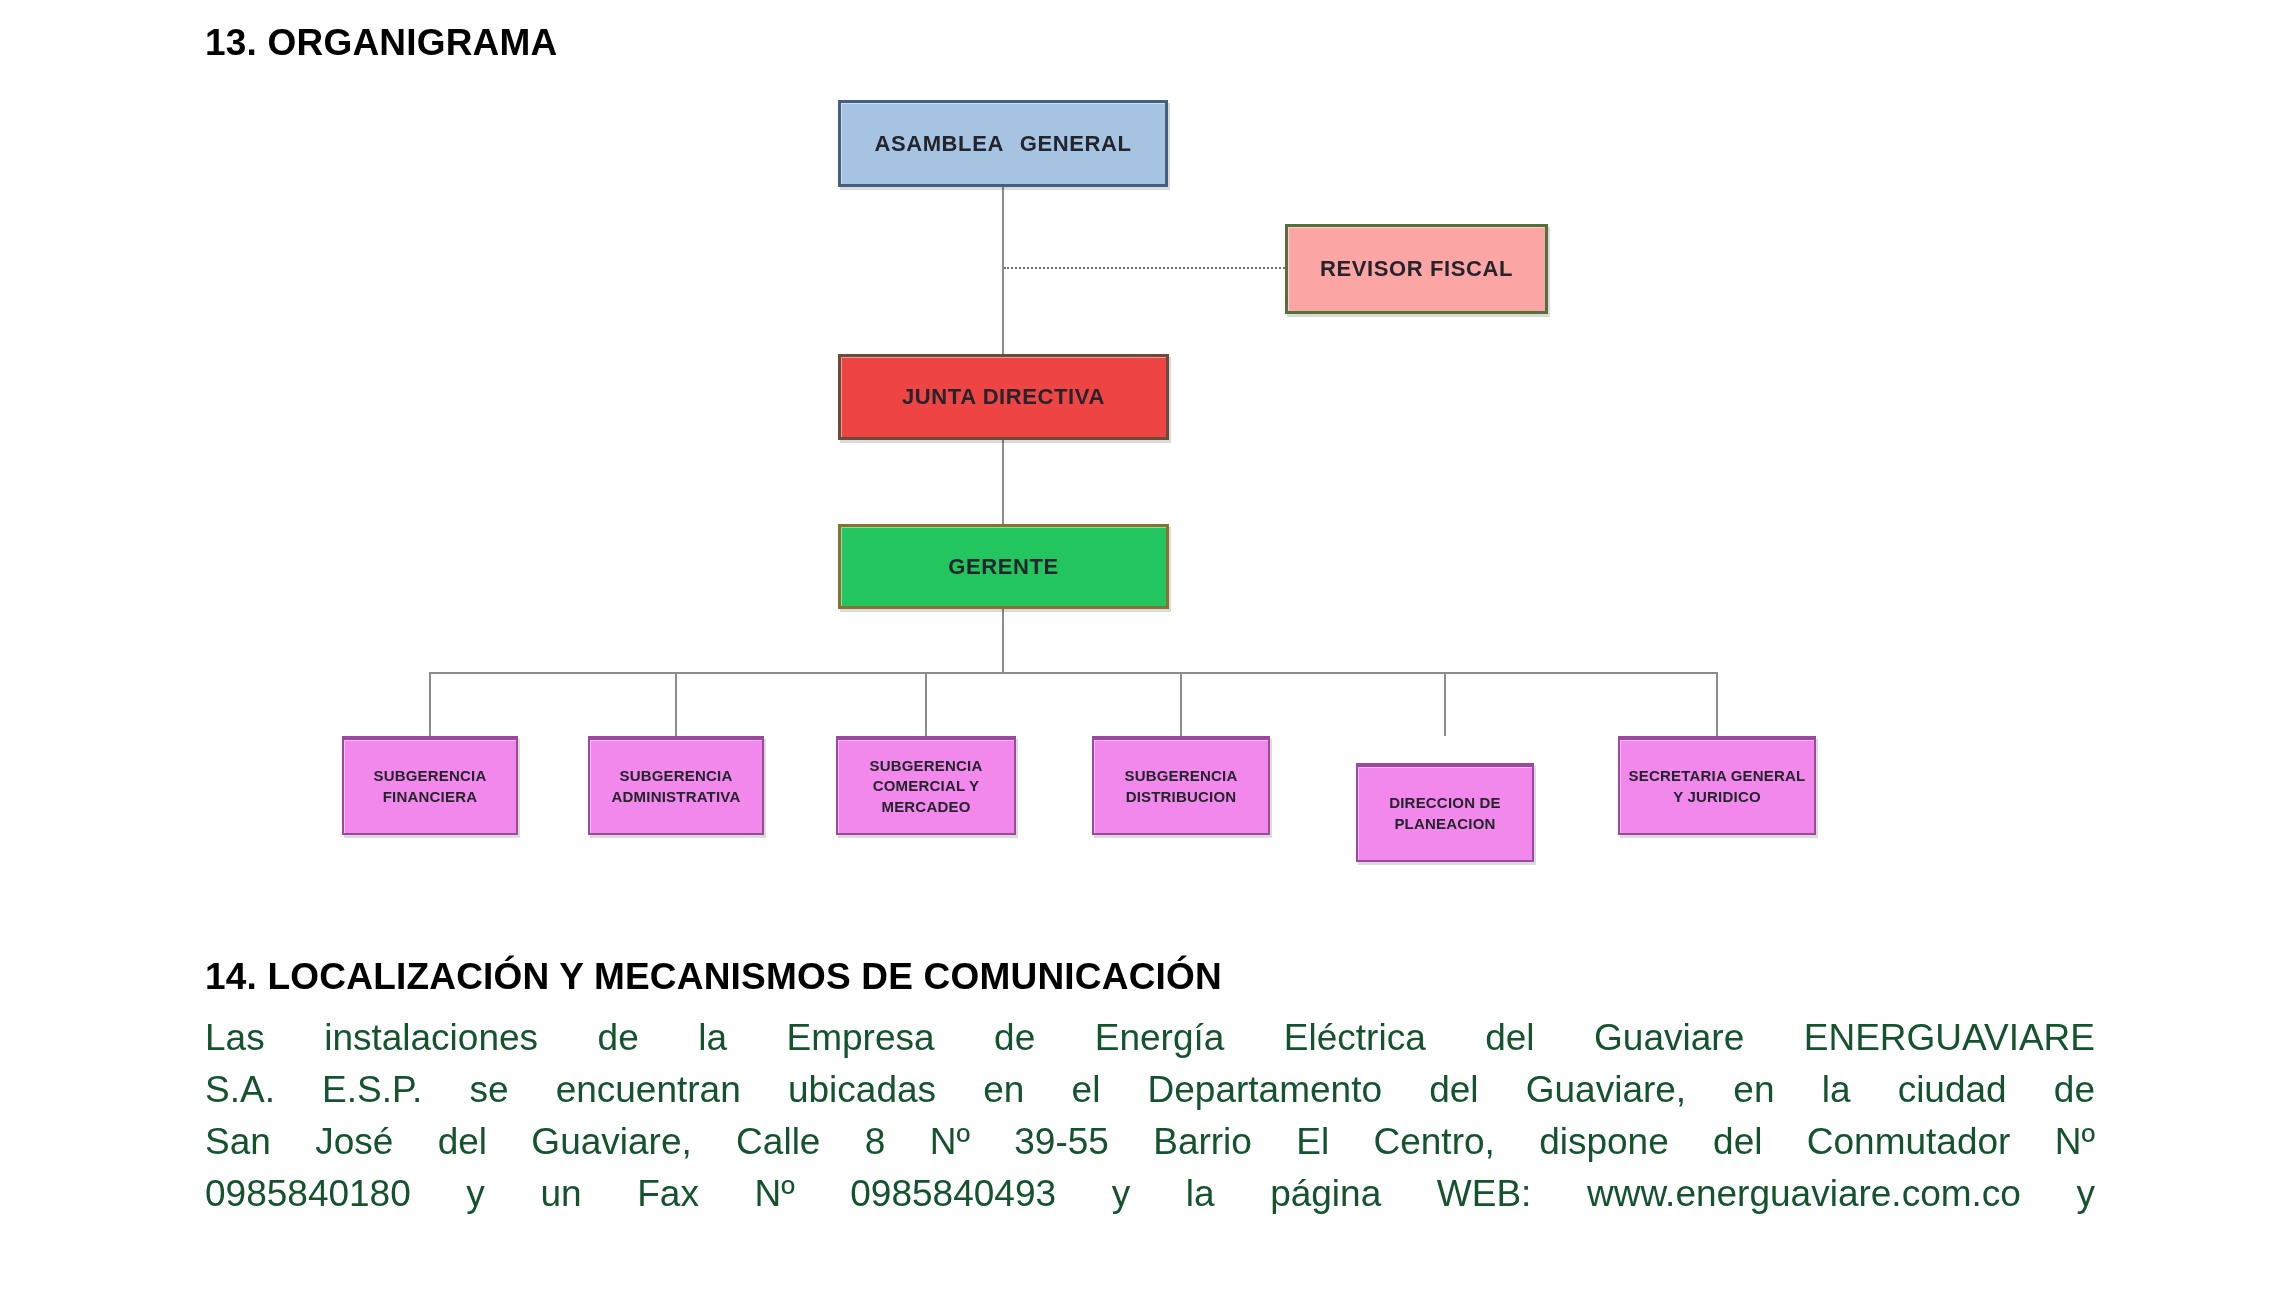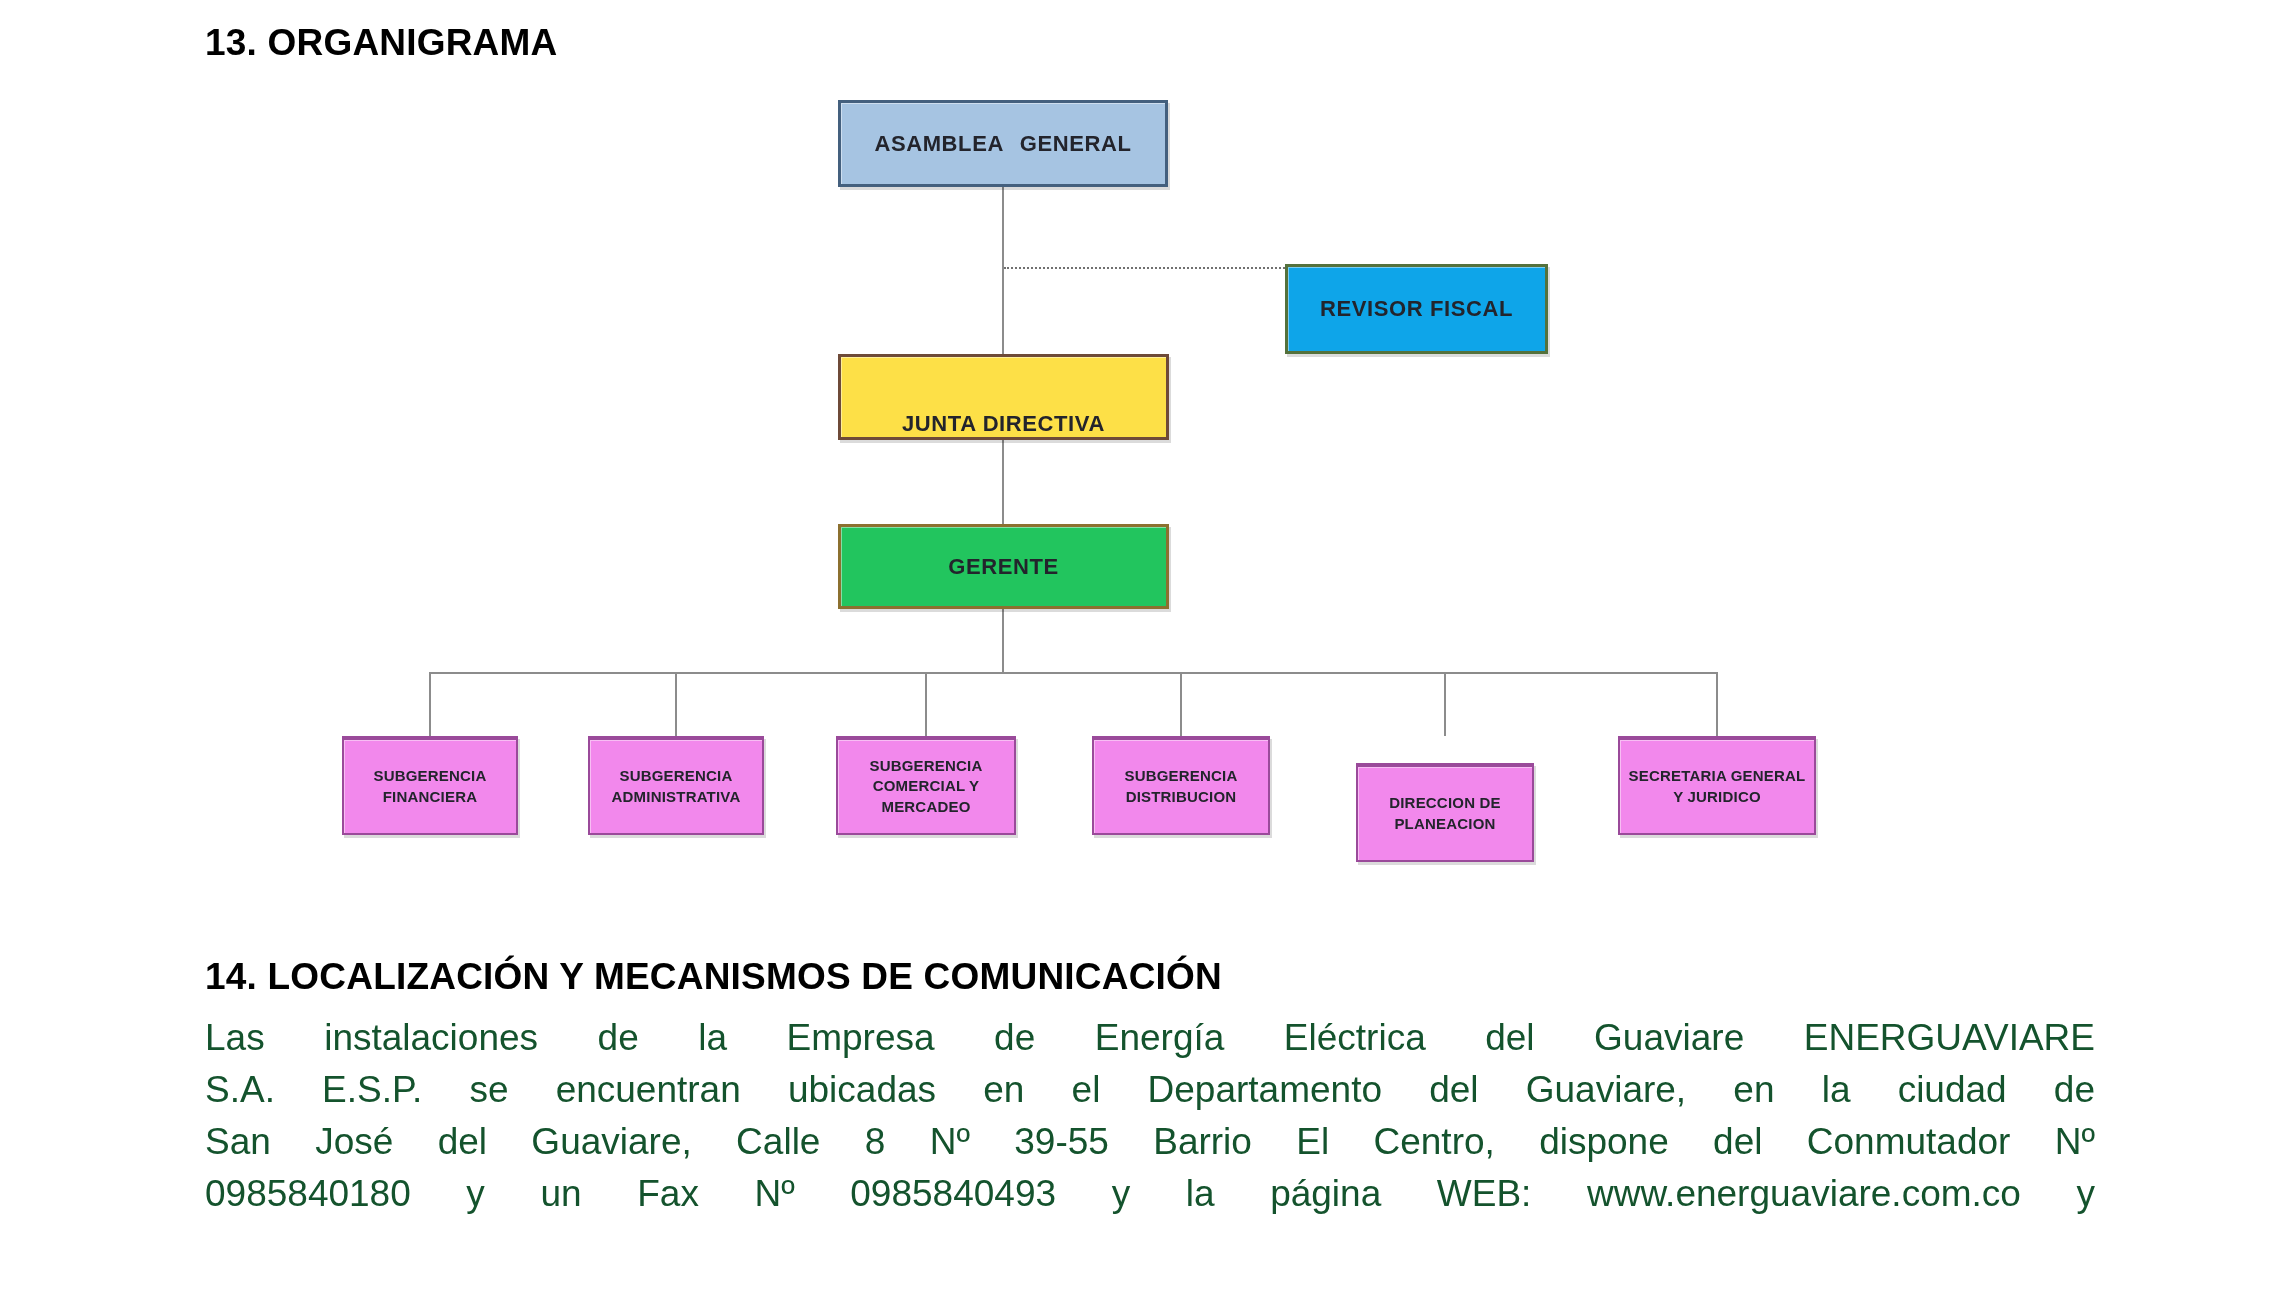--- a/index.html
+++ b/index.html
@@ -78,25 +78,25 @@
   <div id="s2" class="line vline stub"></div>
   <div id="s3" class="line vline stub"></div>
   <div id="s4" class="line vline stub"></div>
   <div id="s5" class="line vline stub"></div>
   <div id="s6" class="line vline stub"></div>
 
   <div id="n-asamblea" class="node node-lg" style="background-color: rgb(166, 196, 226); border-color: rgb(68, 96, 126);">
     <span class="label">ASAMBLEA GENERAL</span>
   </div>
 
-  <div id="n-revisor" class="node node-lg" style="background-color: #0ea5e9; border-color: rgb(84, 113, 60); margin-top: 40px;">
+  <div id="n-revisor" class="node node-lg" style="background-color: #fca5a5; border-color: rgb(84, 113, 60);">
     <span class="label">REVISOR FISCAL</span>
   </div>
 
-  <div id="n-junta" class="node node-lg" style="background-color: #fde047; border-color: rgb(110, 74, 56); align-items: flex-end;">
+  <div id="n-junta" class="node node-lg" style="background-color: #ef4444; border-color: rgb(110, 74, 56);">
     <span class="label">JUNTA DIRECTIVA</span>
   </div>
 
   <div id="n-gerente" class="node node-lg" style="background-color: #22c55e; border-color: rgb(140, 112, 47);">
     <span class="label">GERENTE</span>
   </div>
 
   <div id="n-financiera" class="node node-sm row-node" style="background-color: rgb(242, 136, 236); border-color: rgb(154, 74, 154);">
     <span class="label">SUBGERENCIA
 FINANCIERA</span>

